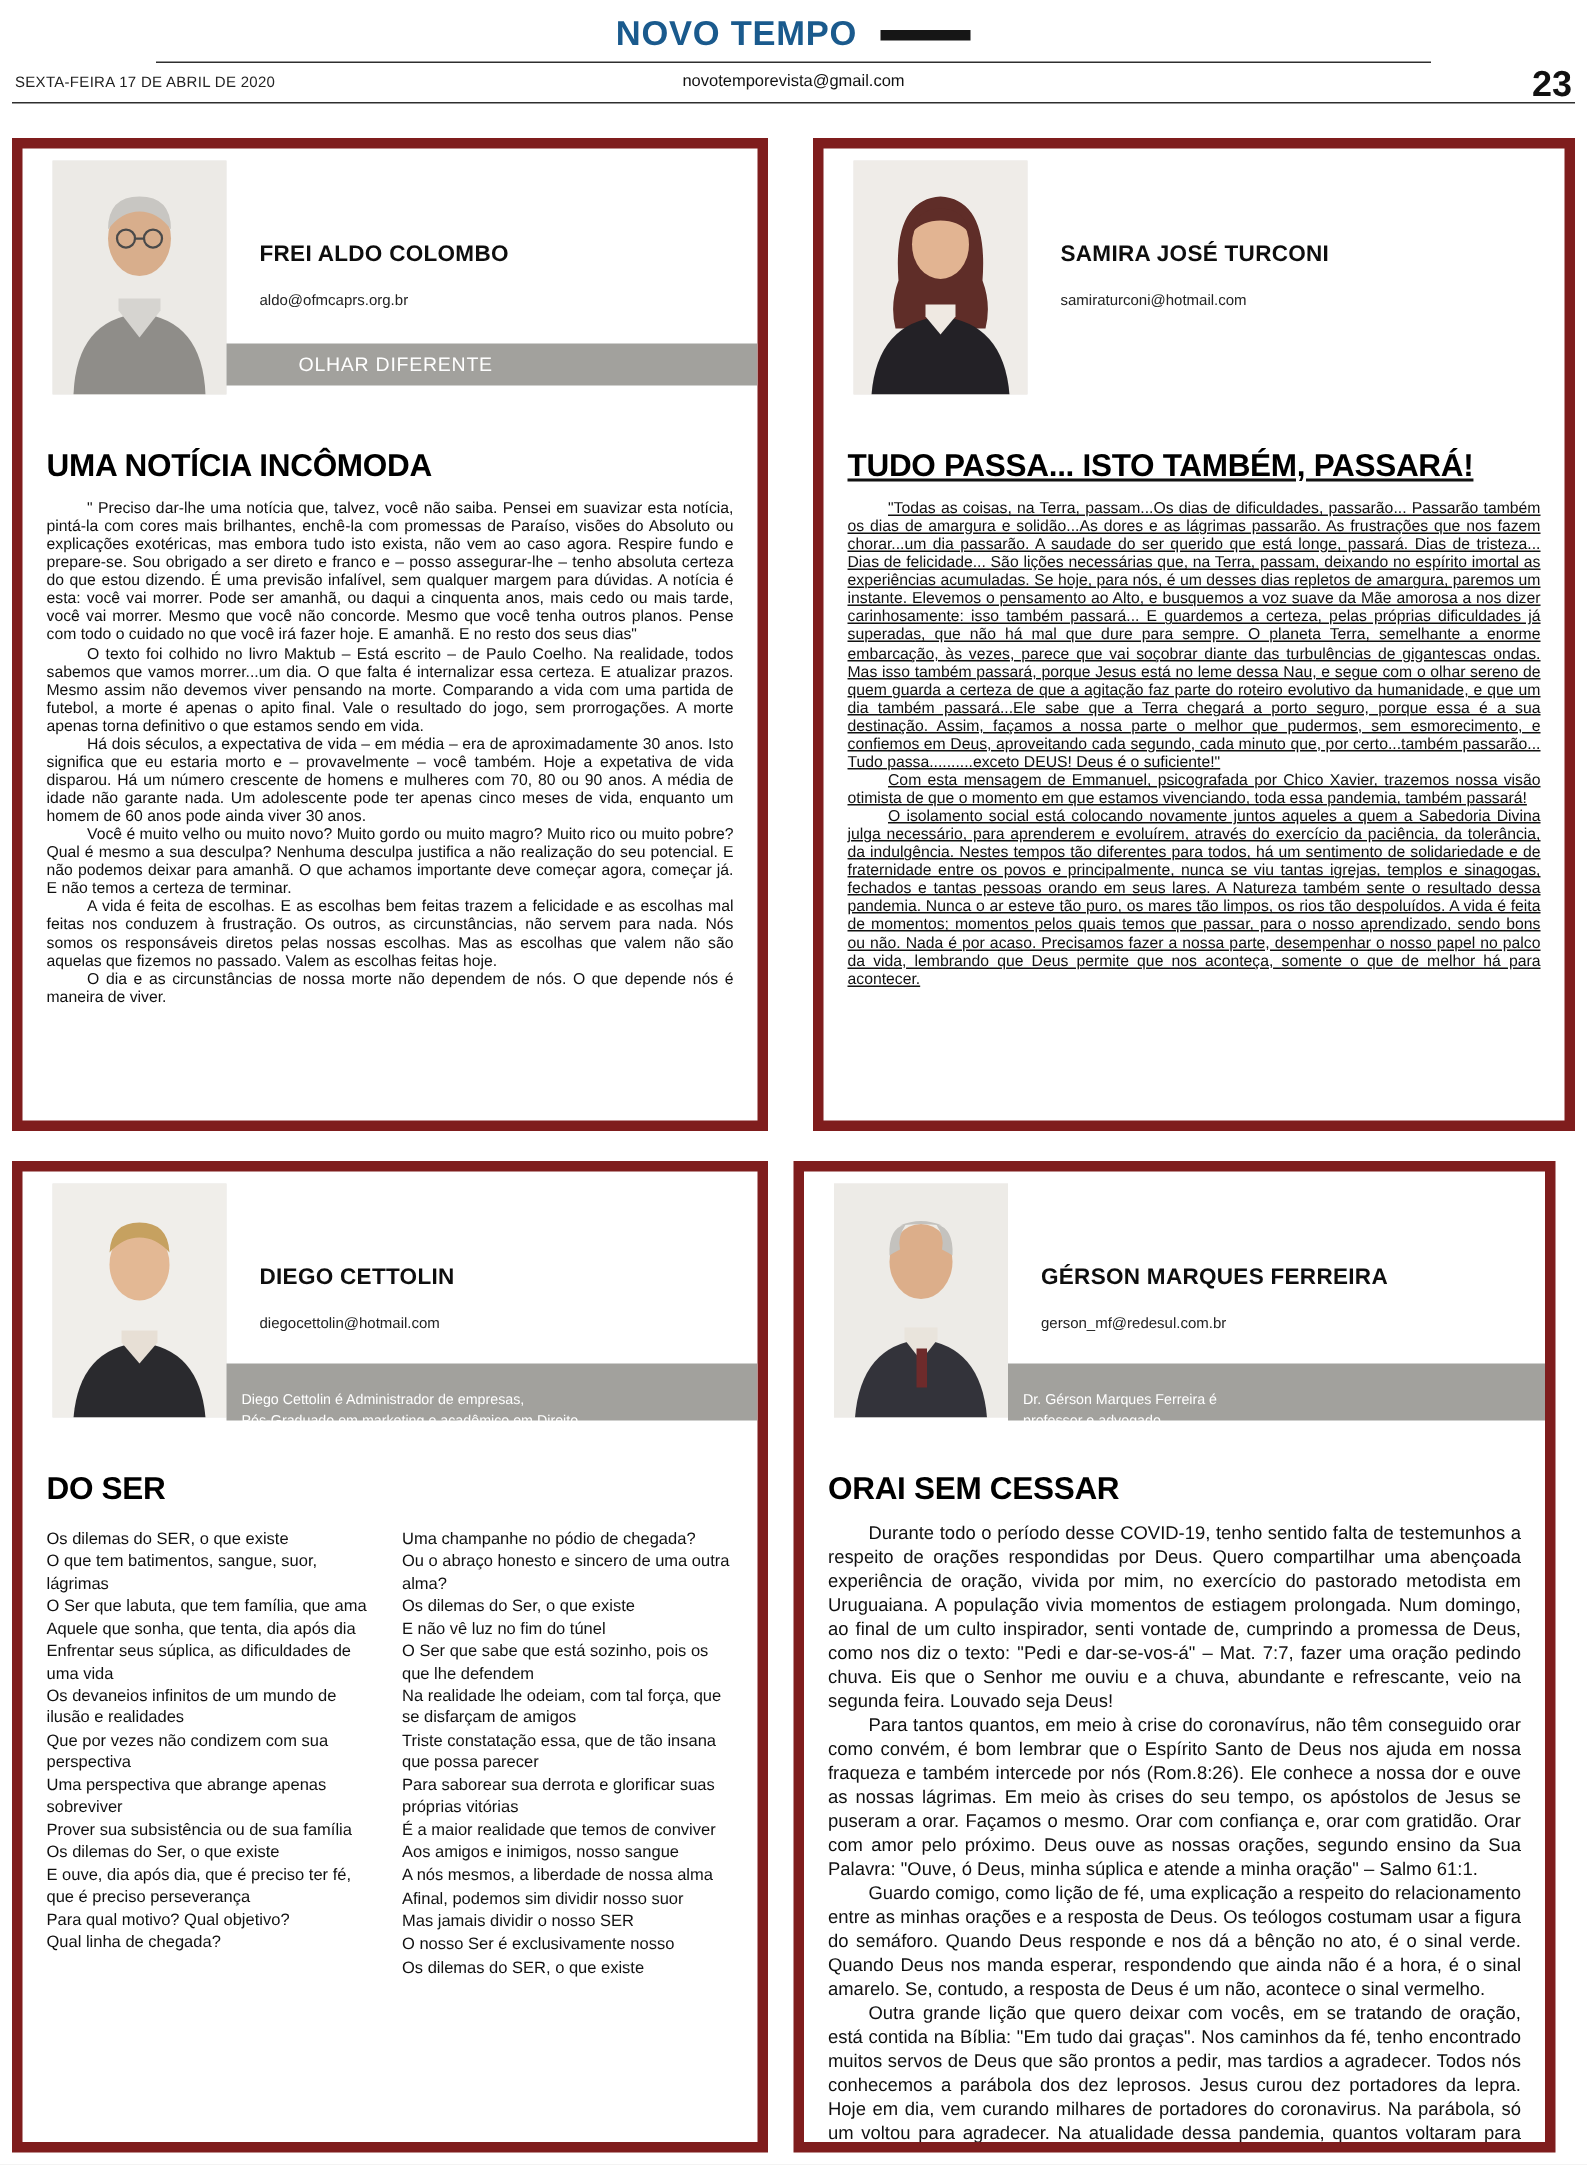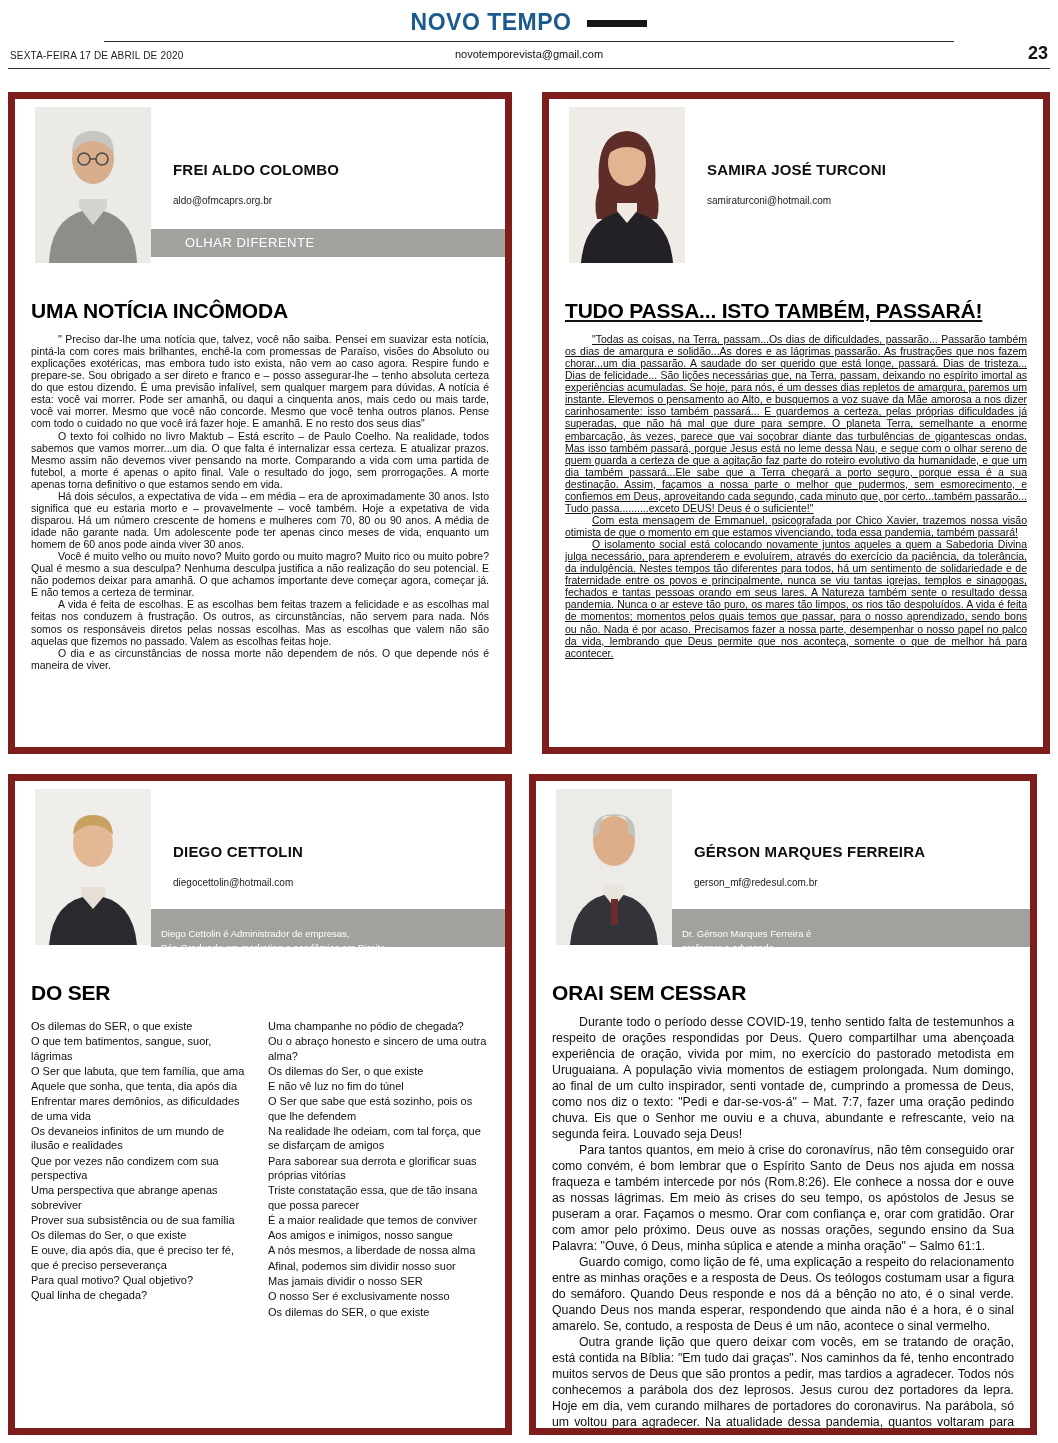--- a/index.html
+++ b/index.html
@@ -11,38 +11,38 @@
   }
 
   
   .masthead-row { padding-top: 9px; text-align: center; }
   .masthead { font-size: 23px; font-weight: bold; color: #1a5a8d; letter-spacing: .5px; }
   .masthead-bar { display: inline-block; width: 60px; height: 7px; background: #161616; margin-left: 16px; vertical-align: 3px; }
   .rule-top { margin: 5px 104px 0; border-top: 1.5px solid #2e2e2e; }
   .info-row { position: relative; height: 25px; margin: 0 8px; }
   .page-date { position: absolute; left: 2px; top: 8px; font-size: 10px; color: #222; letter-spacing: .2px; }
   .masthead-email { position: absolute; left: 0; right: 0; top: 6px; text-align: center; font-size: 11px; color: #111; }
-  .page-number { position: absolute; right: 2px; top: 1px; font-size: 18px; font-weight: bold; }
+  .page-number { position: absolute; right: 2px; top: 1px; font-size: 24px; font-weight: bold; }
   .rule-bottom { margin: 1px 8px 0; border-top: 1.5px solid #2e2e2e; }
 
   
   .article-box { position: absolute; border: 7px solid #7f1d1d; background: #fff; overflow: hidden; }
   .box-tl { left: 8px;   top: 92px;  width: 504px; height: 662px; }
   .box-tr { left: 542px; top: 92px;  width: 508px; height: 662px; text-decoration: underline; }
   .box-bl { left: 8px;   top: 774px; width: 504px; height: 661px; }
   .box-br { left: 529px; top: 774px; width: 508px; height: 661px; }
 
   .author-header { position: relative; height: 176px; }
   .photo { position: absolute; left: 20px; top: 8px; width: 116px; height: 156px; background: #e8e6e2; }
   .photo svg { display: block; width: 100%; height: 100%; }
   .author-name { position: absolute; left: 158px; top: 62px; font-size: 15px; font-weight: bold; letter-spacing: .2px; color: #0e0e0e; }
   .author-email { position: absolute; left: 158px; top: 96px; font-size: 10px; color: #222; }
 
   .gray-bar { position: absolute; left: 136px; right: 0; background: #a2a19d; color: #ffffff; }
-  .section-bar { top: 130px; height: 28px; line-height: 28px; padding-left: 34px; font-size: 13px; letter-spacing: .5px; }
+  .section-bar { top: 130px; height: 28px; line-height: 28px; padding-left: 48px; font-size: 13px; letter-spacing: .5px; }
   .bio-bar  { top: 120px; height: 50px; padding: 5px 10px 0; font-size: 9.3px; line-height: 1.42; white-space: pre-line; }
   .bio-bar2 { top: 128px; height: 38px; padding: 5px 10px 0; font-size: 9.5px; line-height: 1.42; white-space: pre-line; }
 
   .article-title { margin: 24px 16px 10px; font-size: 21px; font-weight: 800; letter-spacing: -0.2px; color: #000; }
   .article-body { margin: 0 16px; }
   .para { margin: 0; text-indent: 27px; text-align: justify; font-size: 10.5px; line-height: 1.15; color: #101010; }
   .box-br .para { font-size: 12.3px; line-height: 1.3; }
 
   .poem { display: flex; gap: 16px; margin: 14px 16px 0; }
   .poem-col { flex: 1; min-width: 0; }
@@ -140,39 +140,39 @@
 Pós-Graduado em marketing e acadêmico em Direito</span>
       </div>
     </div>
     <h1 class="article-title">DO SER</h1>
     <div class="poem">
       <div class="poem-col">
           <div class="poem-line">Os dilemas do SER, o que existe</div>
           <div class="poem-line">O que tem batimentos, sangue, suor, lágrimas</div>
           <div class="poem-line">O Ser que labuta, que tem família, que ama</div>
           <div class="poem-line">Aquele que sonha, que tenta, dia após dia</div>
-          <div class="poem-line">Enfrentar mares demônios, as dificuldades de uma vida</div>
+          <div class="poem-line">Enfrentar seus súplica, as dificuldades de uma vida</div>
           <div class="poem-line">Os devaneios infinitos de um mundo de ilusão e realidades</div>
           <div class="poem-line">Que por vezes não condizem com sua perspectiva</div>
           <div class="poem-line">Uma perspectiva que abrange apenas sobreviver</div>
           <div class="poem-line">Prover sua subsistência ou de sua família</div>
           <div class="poem-line">Os dilemas do Ser, o que existe</div>
           <div class="poem-line">E ouve, dia após dia, que é preciso ter fé, que é preciso perseverança</div>
           <div class="poem-line">Para qual motivo? Qual objetivo?</div>
           <div class="poem-line">Qual linha de chegada?</div>
         </div>
       <div class="poem-col">
           <div class="poem-line">Uma champanhe no pódio de chegada?</div>
           <div class="poem-line">Ou o abraço honesto e sincero de uma outra alma?</div>
           <div class="poem-line">Os dilemas do Ser, o que existe</div>
           <div class="poem-line">E não vê luz no fim do túnel</div>
           <div class="poem-line">O Ser que sabe que está sozinho, pois os que lhe defendem</div>
           <div class="poem-line">Na realidade lhe odeiam, com tal força, que se disfarçam de amigos</div>
+          <div class="poem-line">Triste constatação essa, que de tão insana que possa parecer</div>
           <div class="poem-line">Para saborear sua derrota e glorificar suas próprias vitórias</div>
-          <div class="poem-line">Triste constatação essa, que de tão insana que possa parecer</div>
           <div class="poem-line">É a maior realidade que temos de conviver</div>
           <div class="poem-line">Aos amigos e inimigos, nosso sangue</div>
           <div class="poem-line">A nós mesmos, a liberdade de nossa alma</div>
           <div class="poem-line">Afinal, podemos sim dividir nosso suor</div>
           <div class="poem-line">Mas jamais dividir o nosso SER</div>
           <div class="poem-line">O nosso Ser é exclusivamente nosso</div>
           <div class="poem-line">Os dilemas do SER, o que existe</div>
         </div>
     </div>
   </section>

